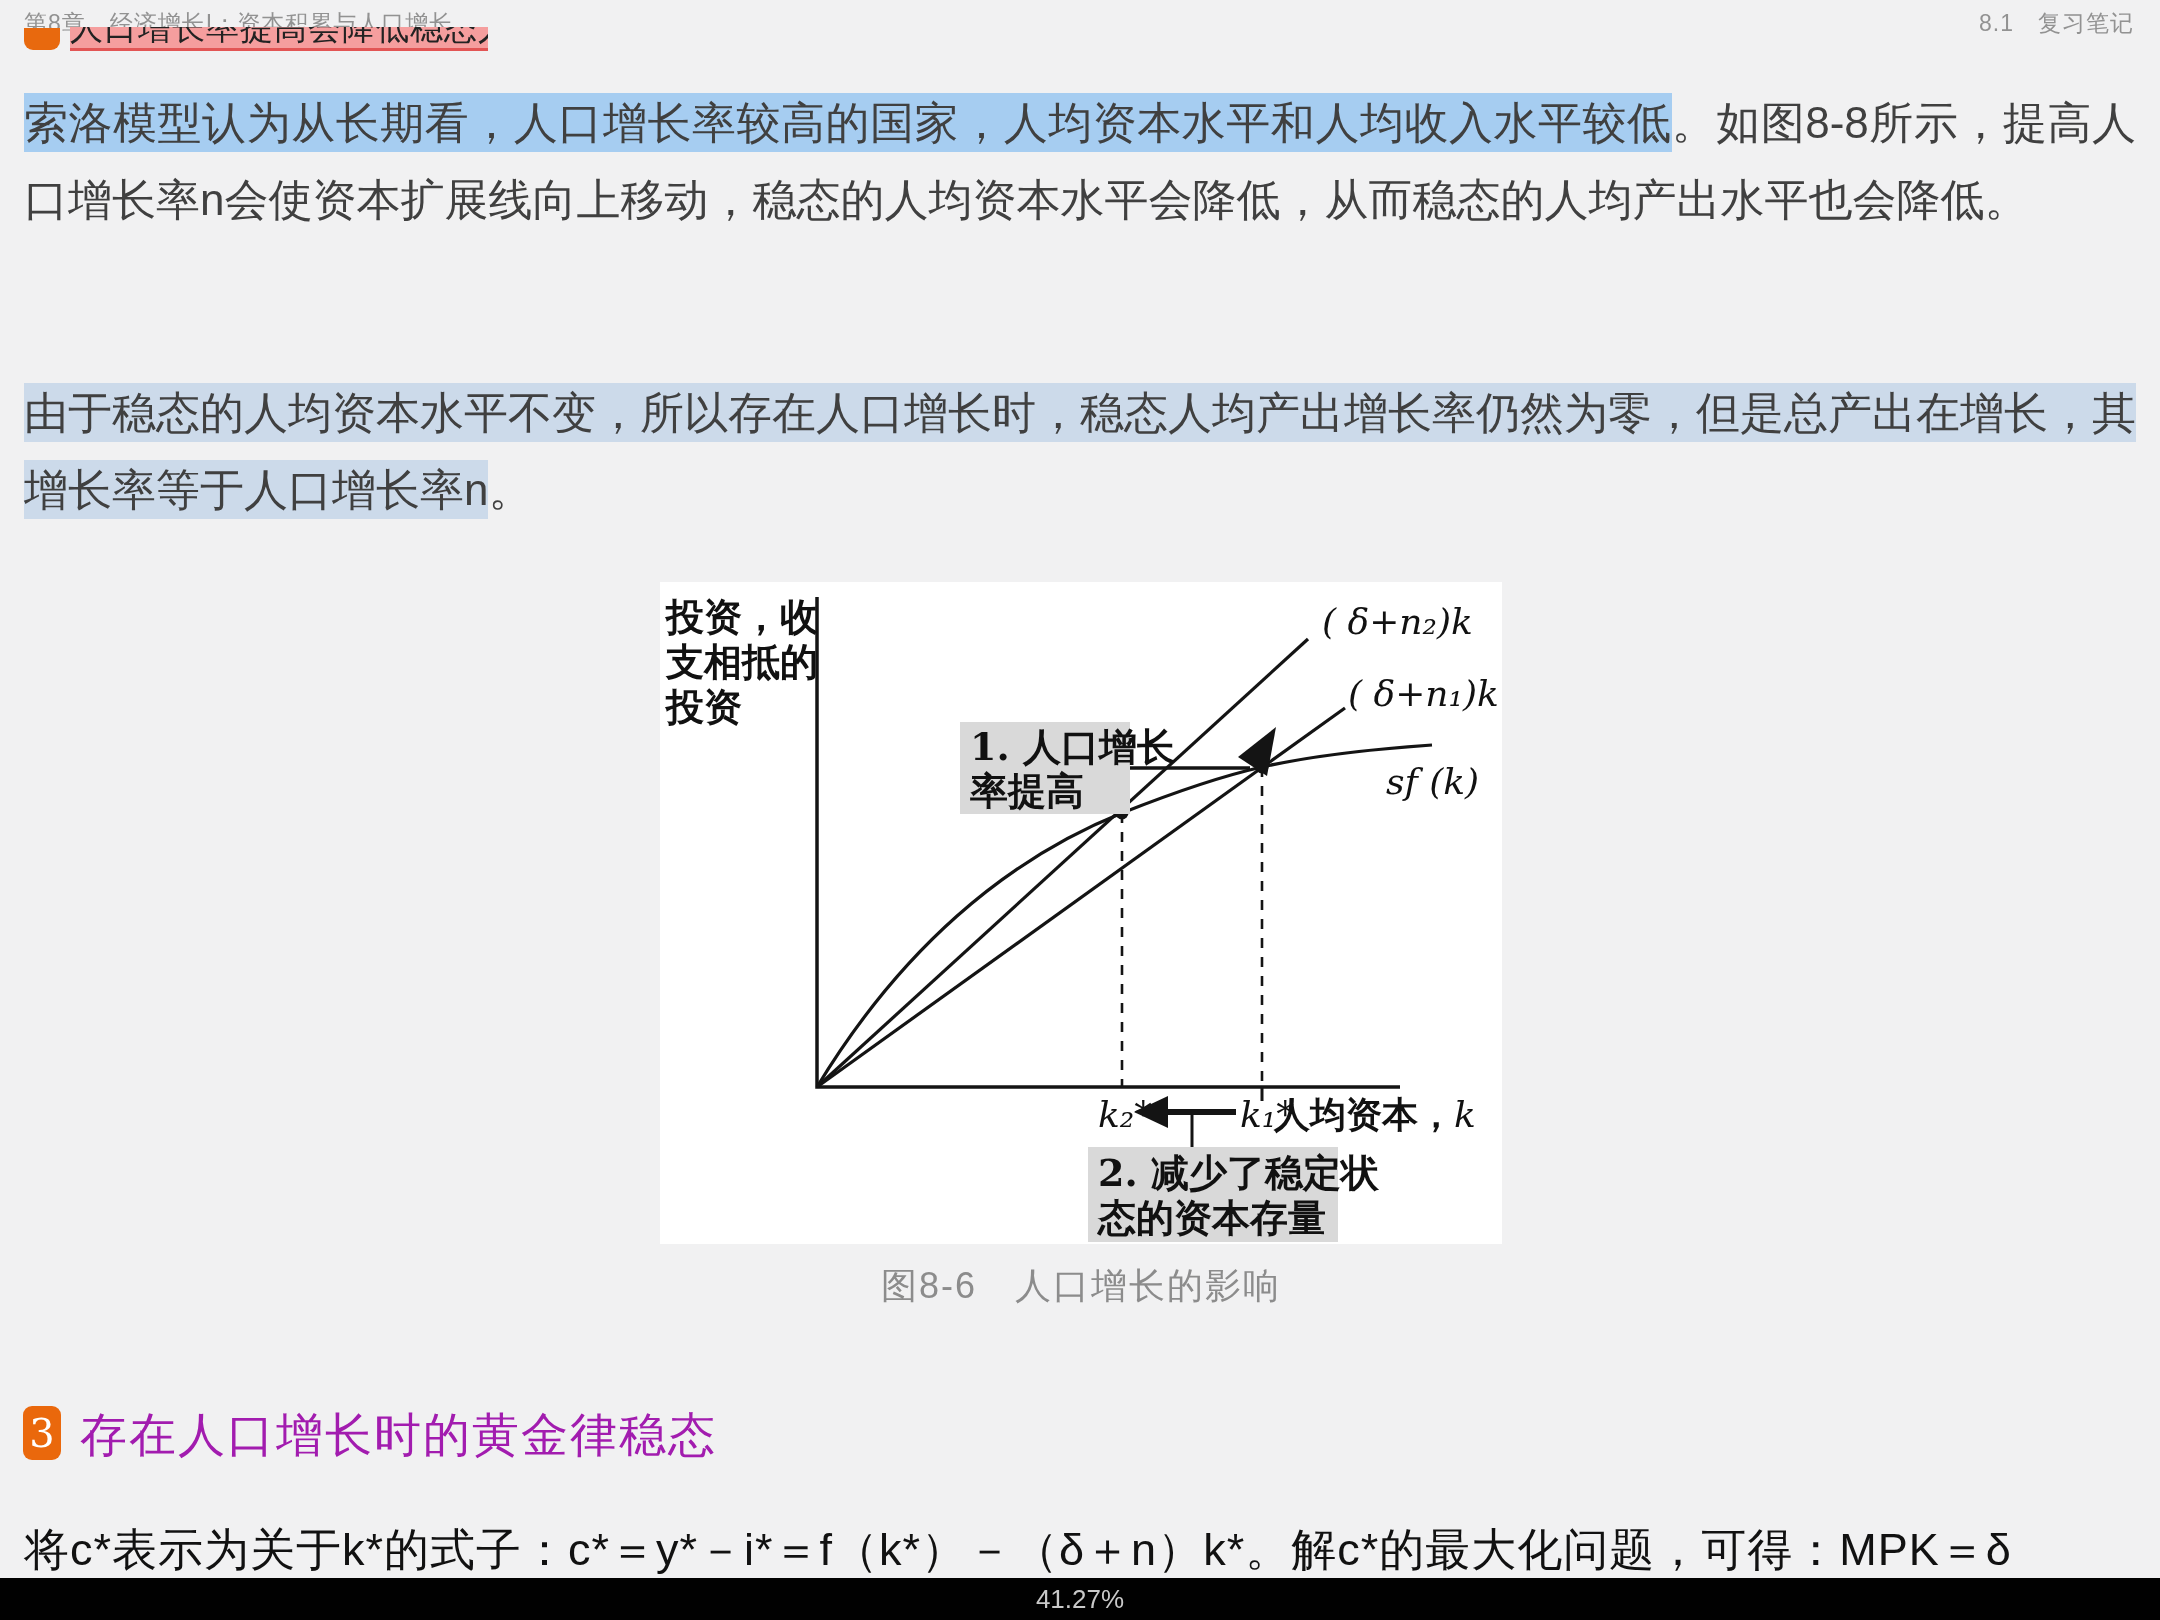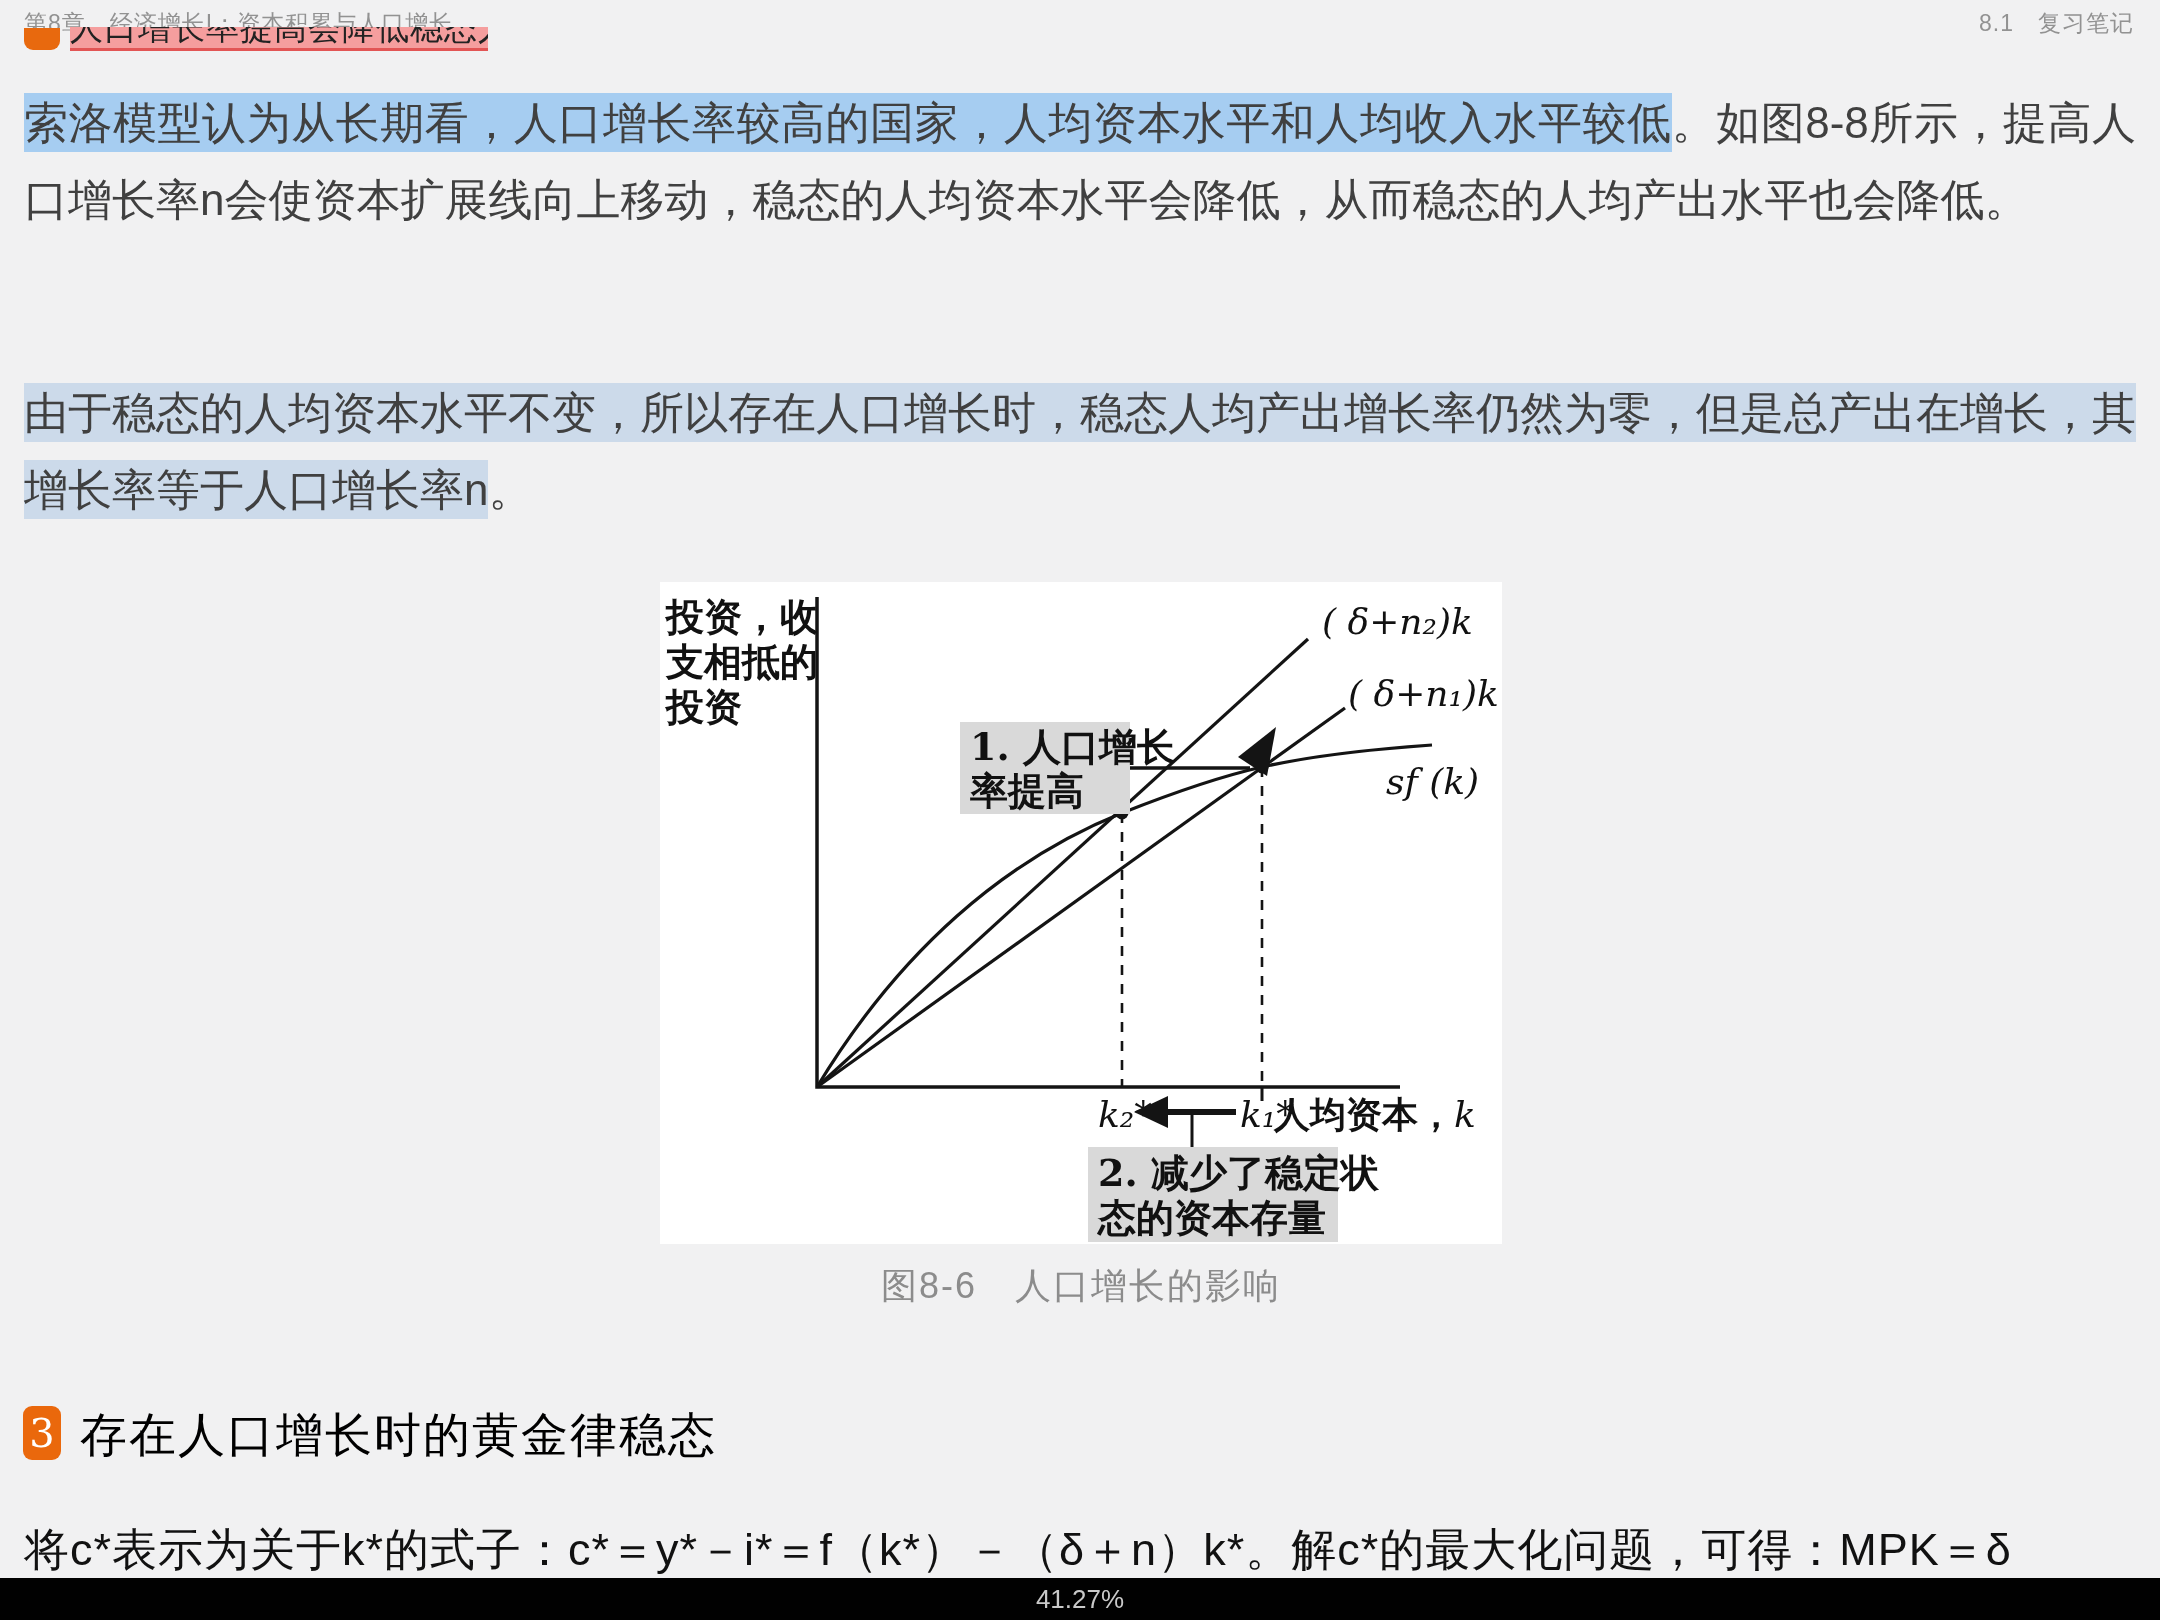--- a/index.html
+++ b/index.html
@@ -44,21 +44,21 @@
     position:absolute;left:660px;top:1262px;width:842px;text-align:center;
     font-size:36px;color:#8c8c8c;letter-spacing:2px;
   }
   
   .sec3-badge{
     position:absolute;left:23px;top:1406px;width:38px;height:54px;
     background:#ea680c;border-radius:9px;color:#fff;font-size:40px;
     display:flex;align-items:center;justify-content:center;
     font-family:"DejaVu Serif","Liberation Serif",serif;
   }
-  .sec3-title{position:absolute;left:80px;top:1404px;font-size:47px;color:#000000;letter-spacing:2px;}
+  .sec3-title{position:absolute;left:80px;top:1404px;font-size:47px;color:#a21caf;letter-spacing:2px;}
   
   .formula{
     position:absolute;left:24px;top:1520px;width:2130px;font-size:45px;color:#111;
     white-space:nowrap;letter-spacing:1px;
   }
   
   .footerbar{
     position:absolute;left:0;top:1578px;width:2160px;height:42px;background:#010101;
     display:flex;align-items:center;justify-content:center;
   }

